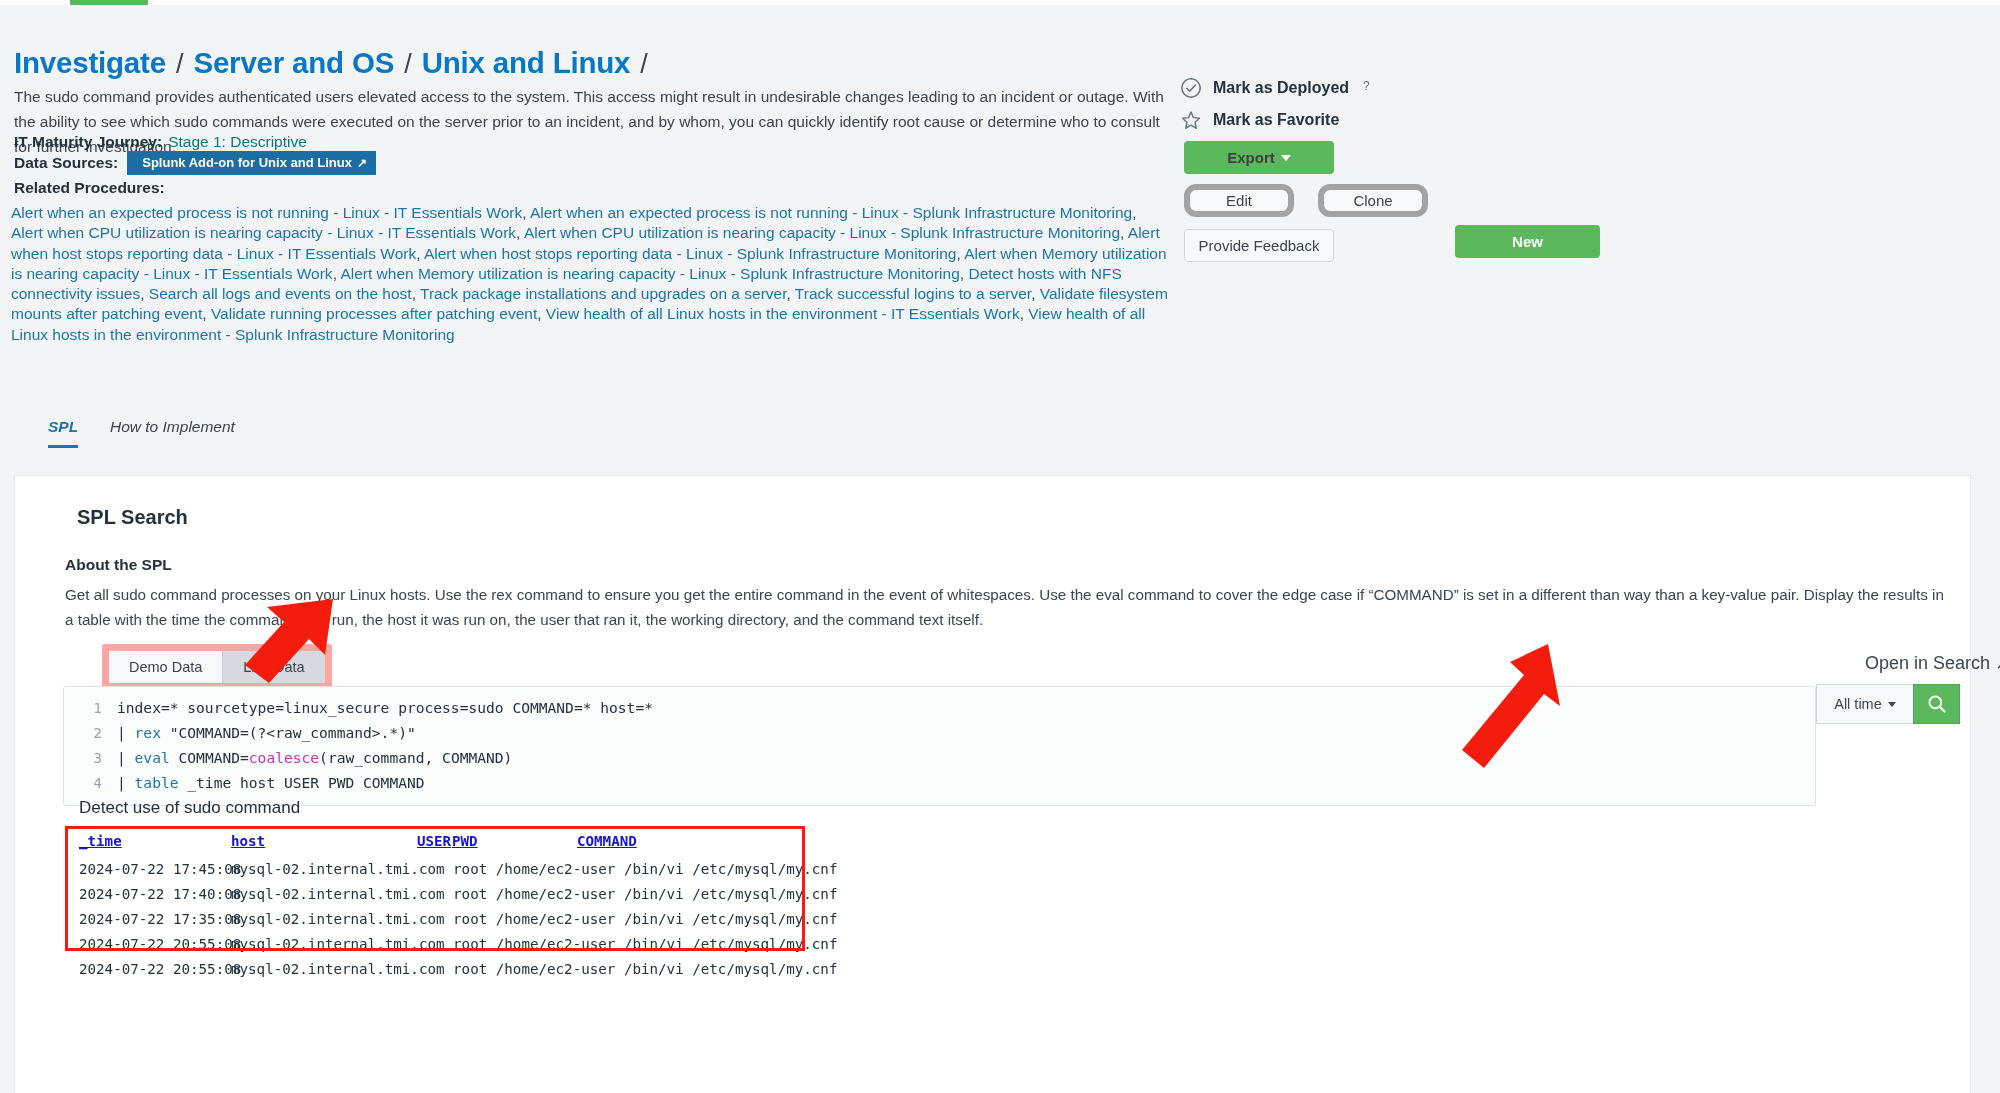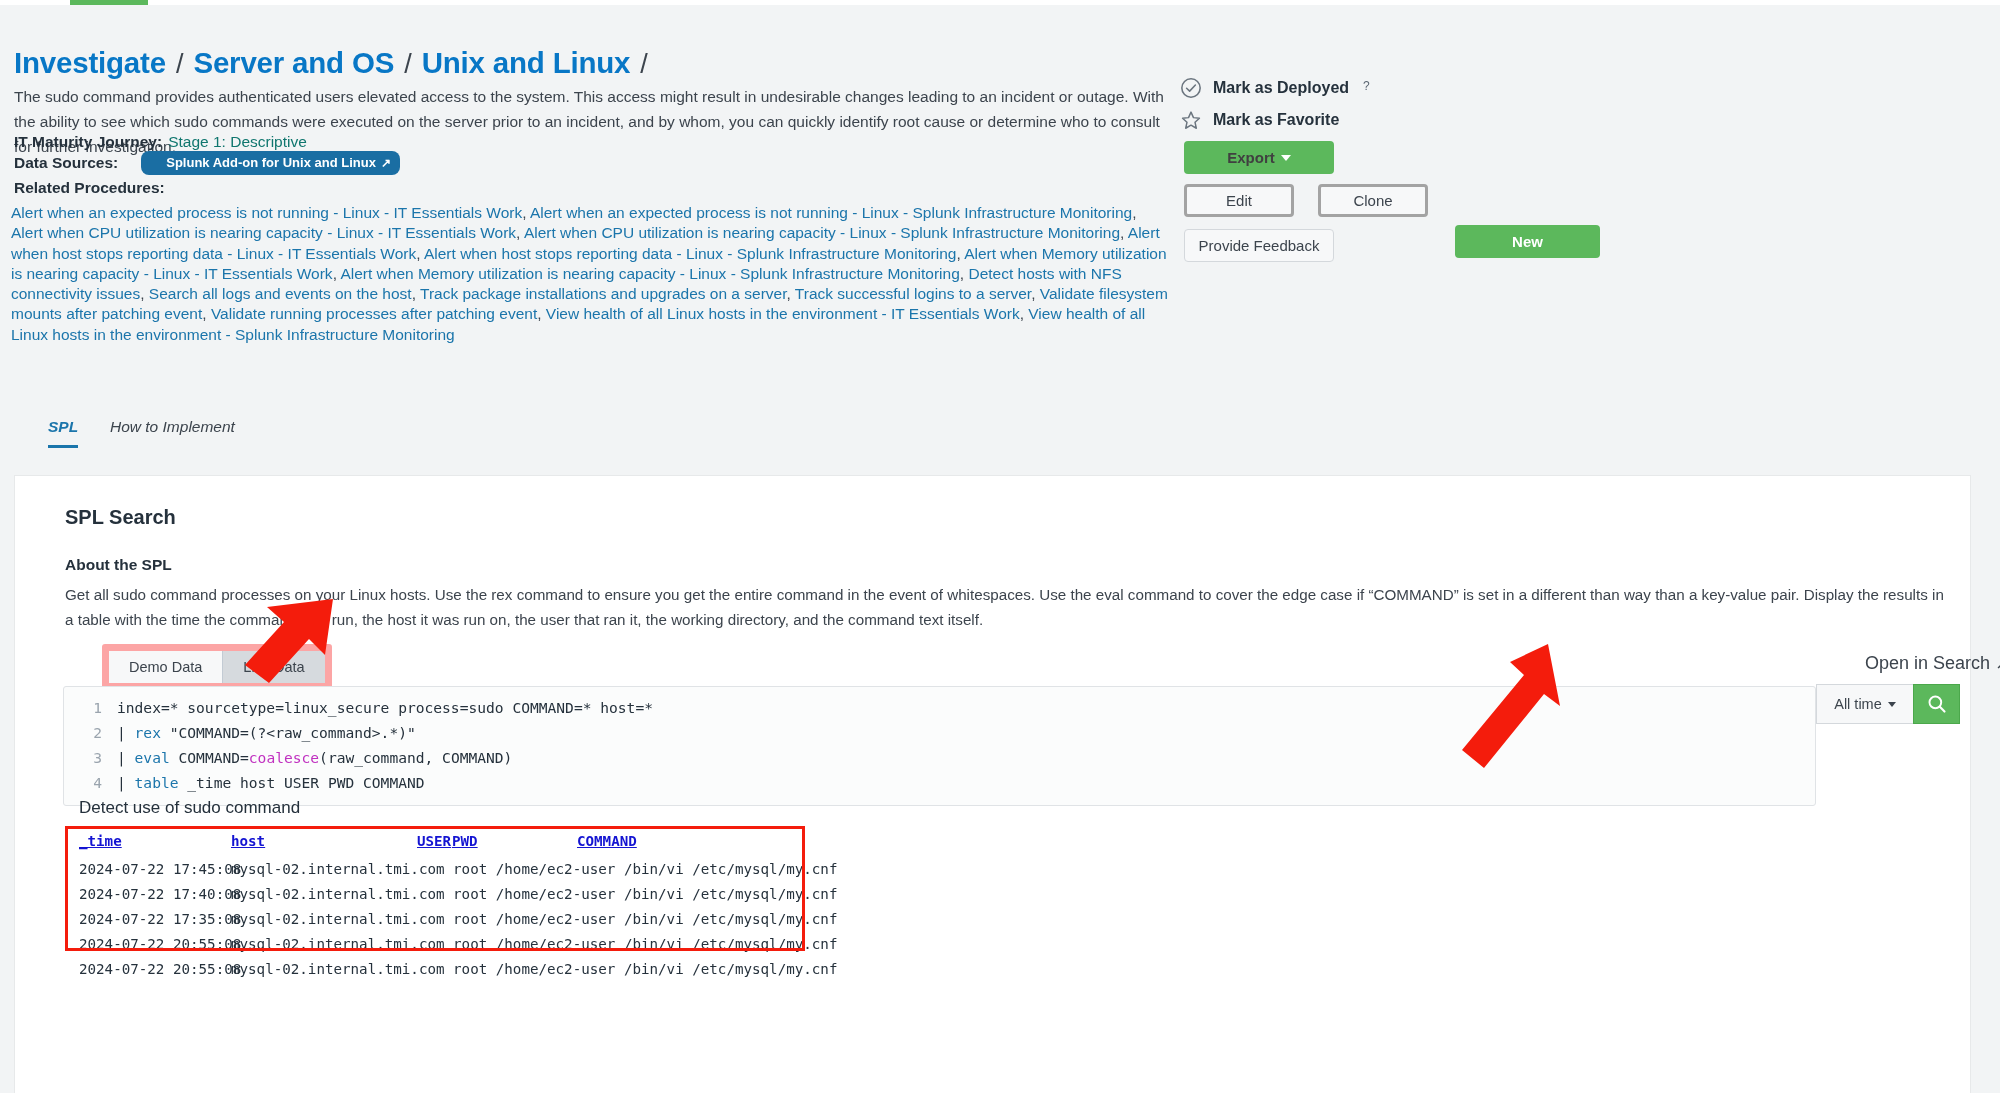--- a/index.html
+++ b/index.html
@@ -25,22 +25,22 @@
 
   
   .desc { position:absolute; top:79px; left:14px; width:1160px; font-size:15.5px; line-height:25px; color:#3c444d; }
 
   .meta-row { position:absolute; left:14px; font-size:15.5px; color:#25313c; display:flex; align-items:center; }
   .meta-label { font-weight:bold; }
   .meta-value { color:#0f766e; padding-left:6px; }
   .row-maturity { top:128px; }
   .row-sources { top:146px; }
   .badge {
-    margin-left:23px; background:#1a6ea3; color:#ffffff; font-size:13px; font-weight:bold;
-    padding:4px 9px 5px 25px; border-radius:8px; display:inline-flex; align-items:center; gap:5px; cursor:pointer;
+    margin-left:9px; background:#1a6ea3; color:#ffffff; font-size:13px; font-weight:bold;
+    padding:4px 9px 5px 15px; border-radius:0; display:inline-flex; align-items:center; gap:5px; cursor:pointer;
   }
   .badge .ext { font-size:12px; }
 
   .rp-title { position:absolute; top:174px; left:14px; font-size:15.5px; font-weight:bold; color:#25313c; }
   .rp-links { position:absolute; top:198px; left:11px; width:1160px; font-size:15.5px; line-height:20.3px; color:#1b75ab; }
   .rp-links a { color:#1b75ab; text-decoration:none; cursor:pointer; }
   .rp-sep { color:#3c444d; }
 
   
   .actions { position:absolute; top:72px; left:1180px; width:420px; }
@@ -51,21 +51,21 @@
 
   .btn-export {
     margin-top:9px; margin-left:4px; width:150px; height:33px; background:#5cb85c; color:#404040;
     border:none; border-radius:4px; font-size:15px; font-weight:bold; font-family:inherit;
     display:flex; align-items:center; justify-content:center; gap:6px; cursor:pointer;
   }
   .caret-d { width:0;height:0;border-left:5px solid transparent;border-right:5px solid transparent;border-top:6px solid #fff; }
 
   .btn-row { display:flex; gap:24px; margin-top:10px; margin-left:4px; }
   .btn-plain {
-    width:110px; height:33px; background:#f7f8f9; border:3px solid #a3a3a3; border-radius:4px;
+    width:110px; height:33px; background:#f7f8f9; border:6px solid #a3a3a3; border-radius:12px;
     font-size:15px; color:#3c444d; font-family:inherit; display:flex; align-items:center; justify-content:center; cursor:pointer;
   }
   .btn-new {
     position:absolute; left:275px; top:148px; width:145px; height:33px; background:#5cb85c; color:#fff;
     border:none; border-radius:4px; font-size:15px; font-weight:bold; font-family:inherit;
     display:flex; align-items:center; justify-content:center; cursor:pointer;
   }
   .btn-feedback {
     margin-top:12px; margin-left:4px; width:150px; height:33px; background:#f7f8f9; border:1px solid #d4d8dc;
     border-radius:4px; font-size:15px; color:#3c444d; font-family:inherit;
@@ -75,21 +75,21 @@
   
   .tabs { position:absolute; top:418px; left:0; width:2000px; height:40px; }
   .tab { position:absolute; top:0; font-size:15.5px; color:#3c444d; padding-bottom:9px; cursor:pointer;font-style:italic; }
   .tab.active { color:#1b75ab; font-weight:bold; border-bottom:3px solid #1b75ab; }
   .tab-spl { left:48px; }
   .tab-impl { left:110px; }
 
   
   .card { position:absolute; top:475px; left:14px; width:1957px; height:620px; background:#ffffff; border:1px solid #e7e9ea; }
 
-  .card-title { position:absolute; top:30px; left:50px; font-size:20px; font-weight:bold; color:#25313c; }
+  .card-title { position:absolute; top:30px; left:62px; font-size:20px; font-weight:bold; color:#25313c; }
   .about-title { position:absolute; top:80px; left:50px; font-size:15.5px; font-weight:bold; color:#25313c; }
   .about-body { position:absolute; top:106px; left:50px; width:1880px; font-size:15.2px; line-height:25px; color:#3c444d; }
 
   
   .toggle { position:absolute; top:168px; left:50px; display:flex; border:7px solid #fca5a5; border-radius:3px; overflow:hidden;margin-left:37px; }
   .toggle div { height:32px; padding:0 20px; display:flex; align-items:center; font-size:14.5px; color:#3c444d; cursor:pointer; background:#f7f8f9; }
   .toggle .on { background:#d6dade; }
   .toggle .sep { padding:0; width:1px; background:#c3cbd4; }
 
   .open-search { position:absolute; top:176px; left:1850px; font-size:18px; color:#3c444d; cursor:pointer; white-space:nowrap; }

